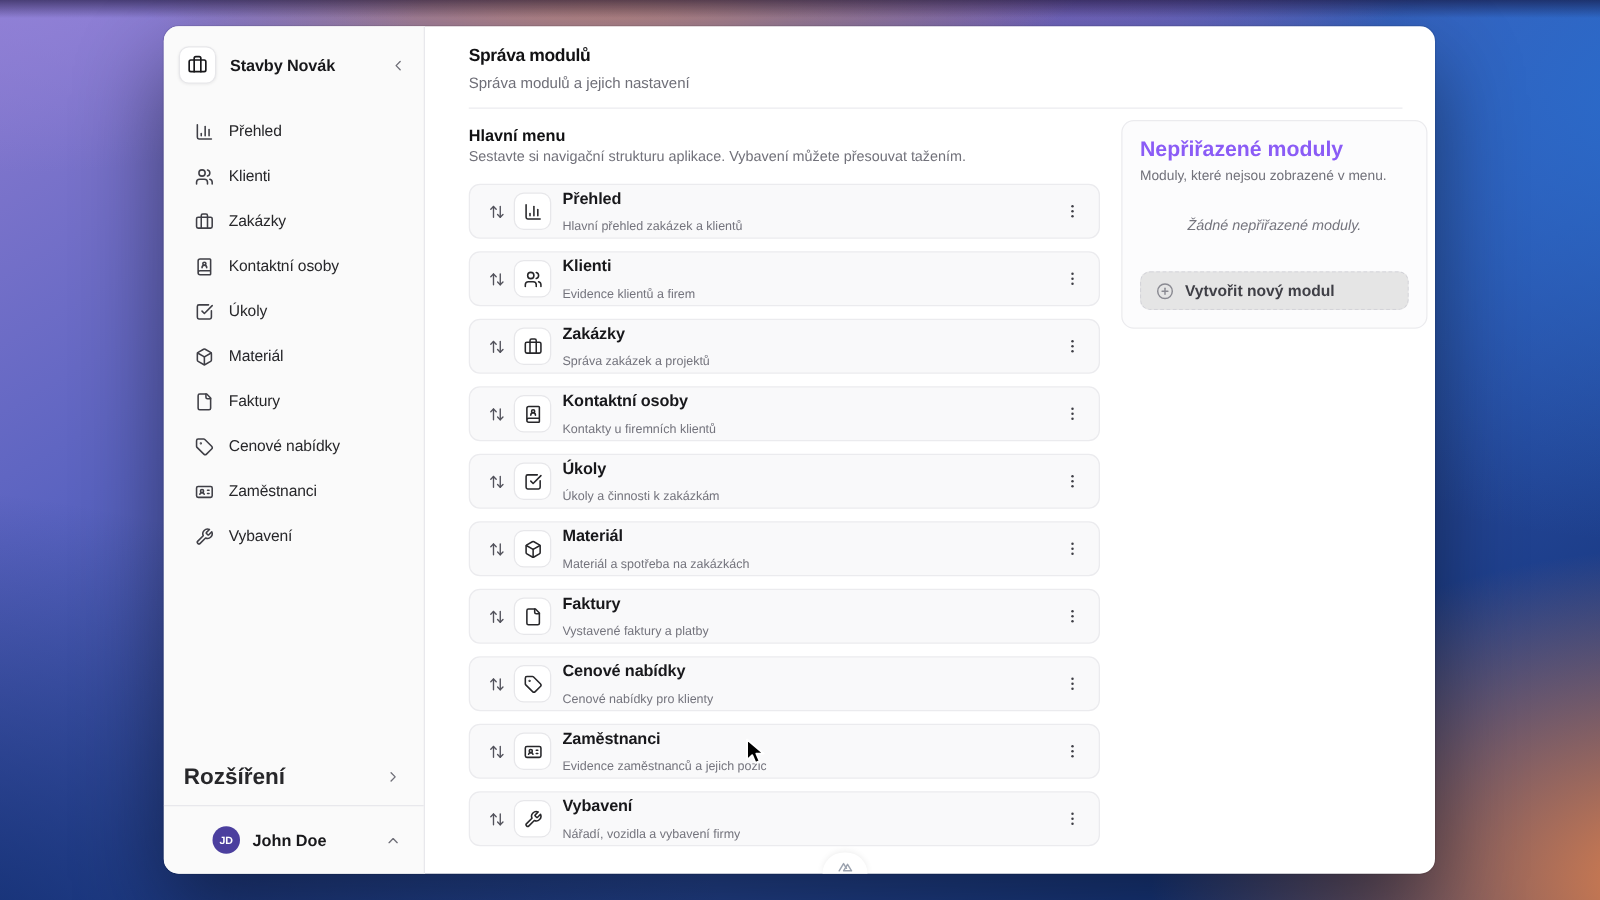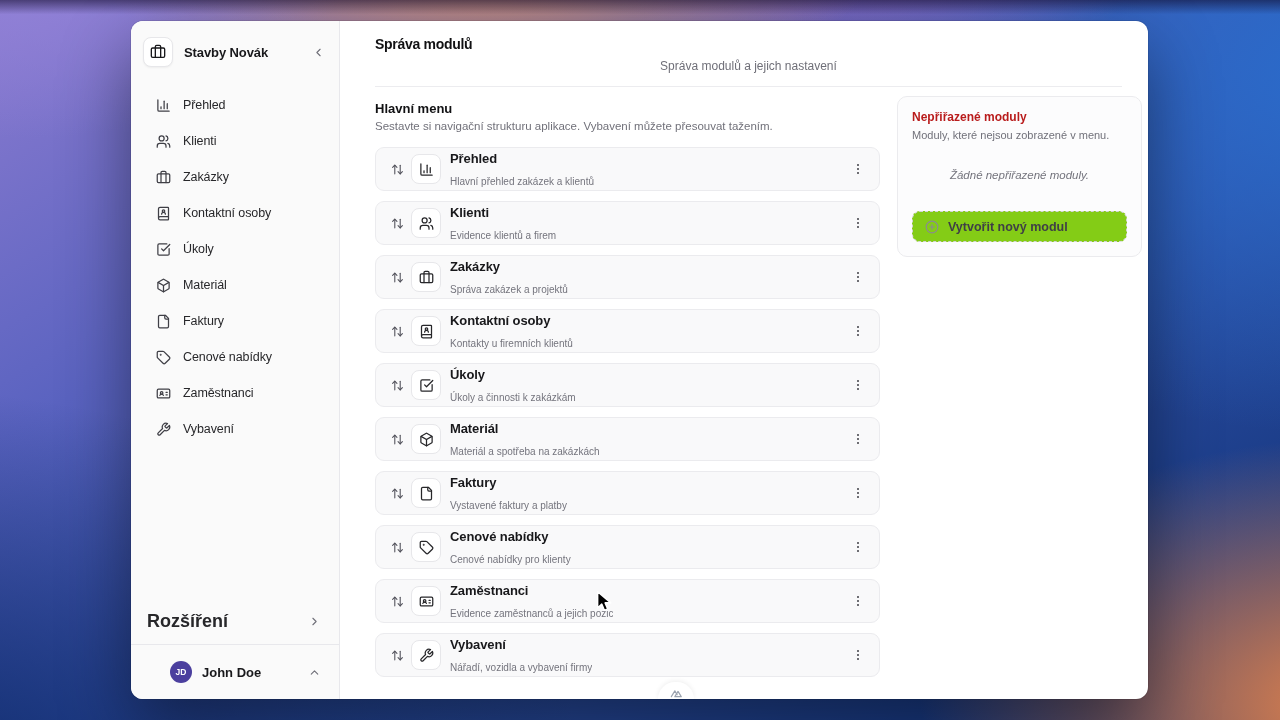--- a/index.html
+++ b/index.html
@@ -57,21 +57,21 @@
     width:22px; height:22px; border-radius:50%; background:#4b3f9e; color:#fff;
     font-size:8.5px; font-weight:700; display:flex; align-items:center; justify-content:center;margin-left:27px;
   }
   .user-name { font-size:13px; font-weight:600; color:#18181b; flex:1; }
   .chev { color:#6f6f78; display:flex; }
 
   
   .main { flex:1; min-width:0; display:flex; flex-direction:column; position:relative; }
   .main-header { padding:15px 26px 0 15px; }
   .page-title { font-size:14px; font-weight:700; color:#111113; letter-spacing:-.3px; }
-  .page-subtitle { font-size:12px; color:#6f6f78; margin-top:7px;text-align:center; }
+  .page-subtitle { font-size:12px; color:#6f6f78; margin-top:7px; }
   .header-divider { border-bottom:1px solid #ececef; margin:13px 26px 0 15px; }
   .content { display:flex; gap:17px; padding:14px 26px 0 15px; flex:1; min-height:0; }
 
   .left-col { width:505px; flex:0 0 505px; }
   .sec-title { font-size:13px; font-weight:700; color:#111113; }
   .sec-desc { font-size:11.5px; color:#71717a; margin-top:4px; }
   .mod-list { margin-top:15px; display:flex; flex-direction:column; gap:10px; }
   .mod-row {
     height:44px; background:#f9f9fa; border:1px solid #ebebee; border-radius:9px;
     display:flex; align-items:center; padding:0 12px 0 8px;
@@ -81,27 +81,27 @@
     width:30px; height:30px; flex:0 0 30px; background:#fff; border:1px solid #e7e7ea; border-radius:8px;
     display:flex; align-items:center; justify-content:center; color:#27272a; margin-left:1px;
   }
   .mtext { margin-left:9px; overflow:hidden; }
   .mtitle { font-size:13px; font-weight:700; color:#18181b; letter-spacing:-.1px; }
   .mdesc { font-size:10px; color:#74747d; margin-top:10px; }
   .kebab { margin-left:auto; color:#3f3f46; cursor:pointer; display:flex; padding:4px 2px; }
 
   .right-col { width:245px; flex:0 0 245px; margin-top:-5px; }
   .panel { background:#fcfcfd; border:1px solid #ebebee; border-radius:10px; padding:13px 14px 14px; }
-  .panel-title { font-size:12px; font-weight:700; color:#b91c1c; }
+  .panel-title { font-size:17px; font-weight:700; color:#8b5cf6; }
   .panel-desc { font-size:11px; color:#71717a; margin-top:5px; }
   .hint { display:flex; gap:7px; margin-top:8px; color:#4a5bc9; font-size:11px; line-height:1.4; }
   .hint svg { flex:0 0 12px; margin-top:2px; }
   .empty { text-align:center; font-style:italic; color:#74747d; font-size:11.5px; margin:28px 0 30px; }
   .create-btn {
-    height:31px; border:1px dashed #d4d4d9; border-radius:8px; background:#84cc16;
+    height:31px; border:1px dashed #d4d4d9; border-radius:8px; background:#e5e5e5;
     display:flex; align-items:center; gap:9px; padding:0 12px; width:100%;
     color:#3f3f46; font-size:12.5px; font-weight:600; cursor:pointer;
     font-family:inherit;
   }
   .create-btn .plus { color:#8a8a92; display:flex; }
 
   
   .scroll-badge {
     position:absolute; left:298px; bottom:0; width:36px; height:17px;
     background:#fff; border-radius:18px 18px 0 0; box-shadow:0 -1px 5px rgba(0,0,0,.07);

